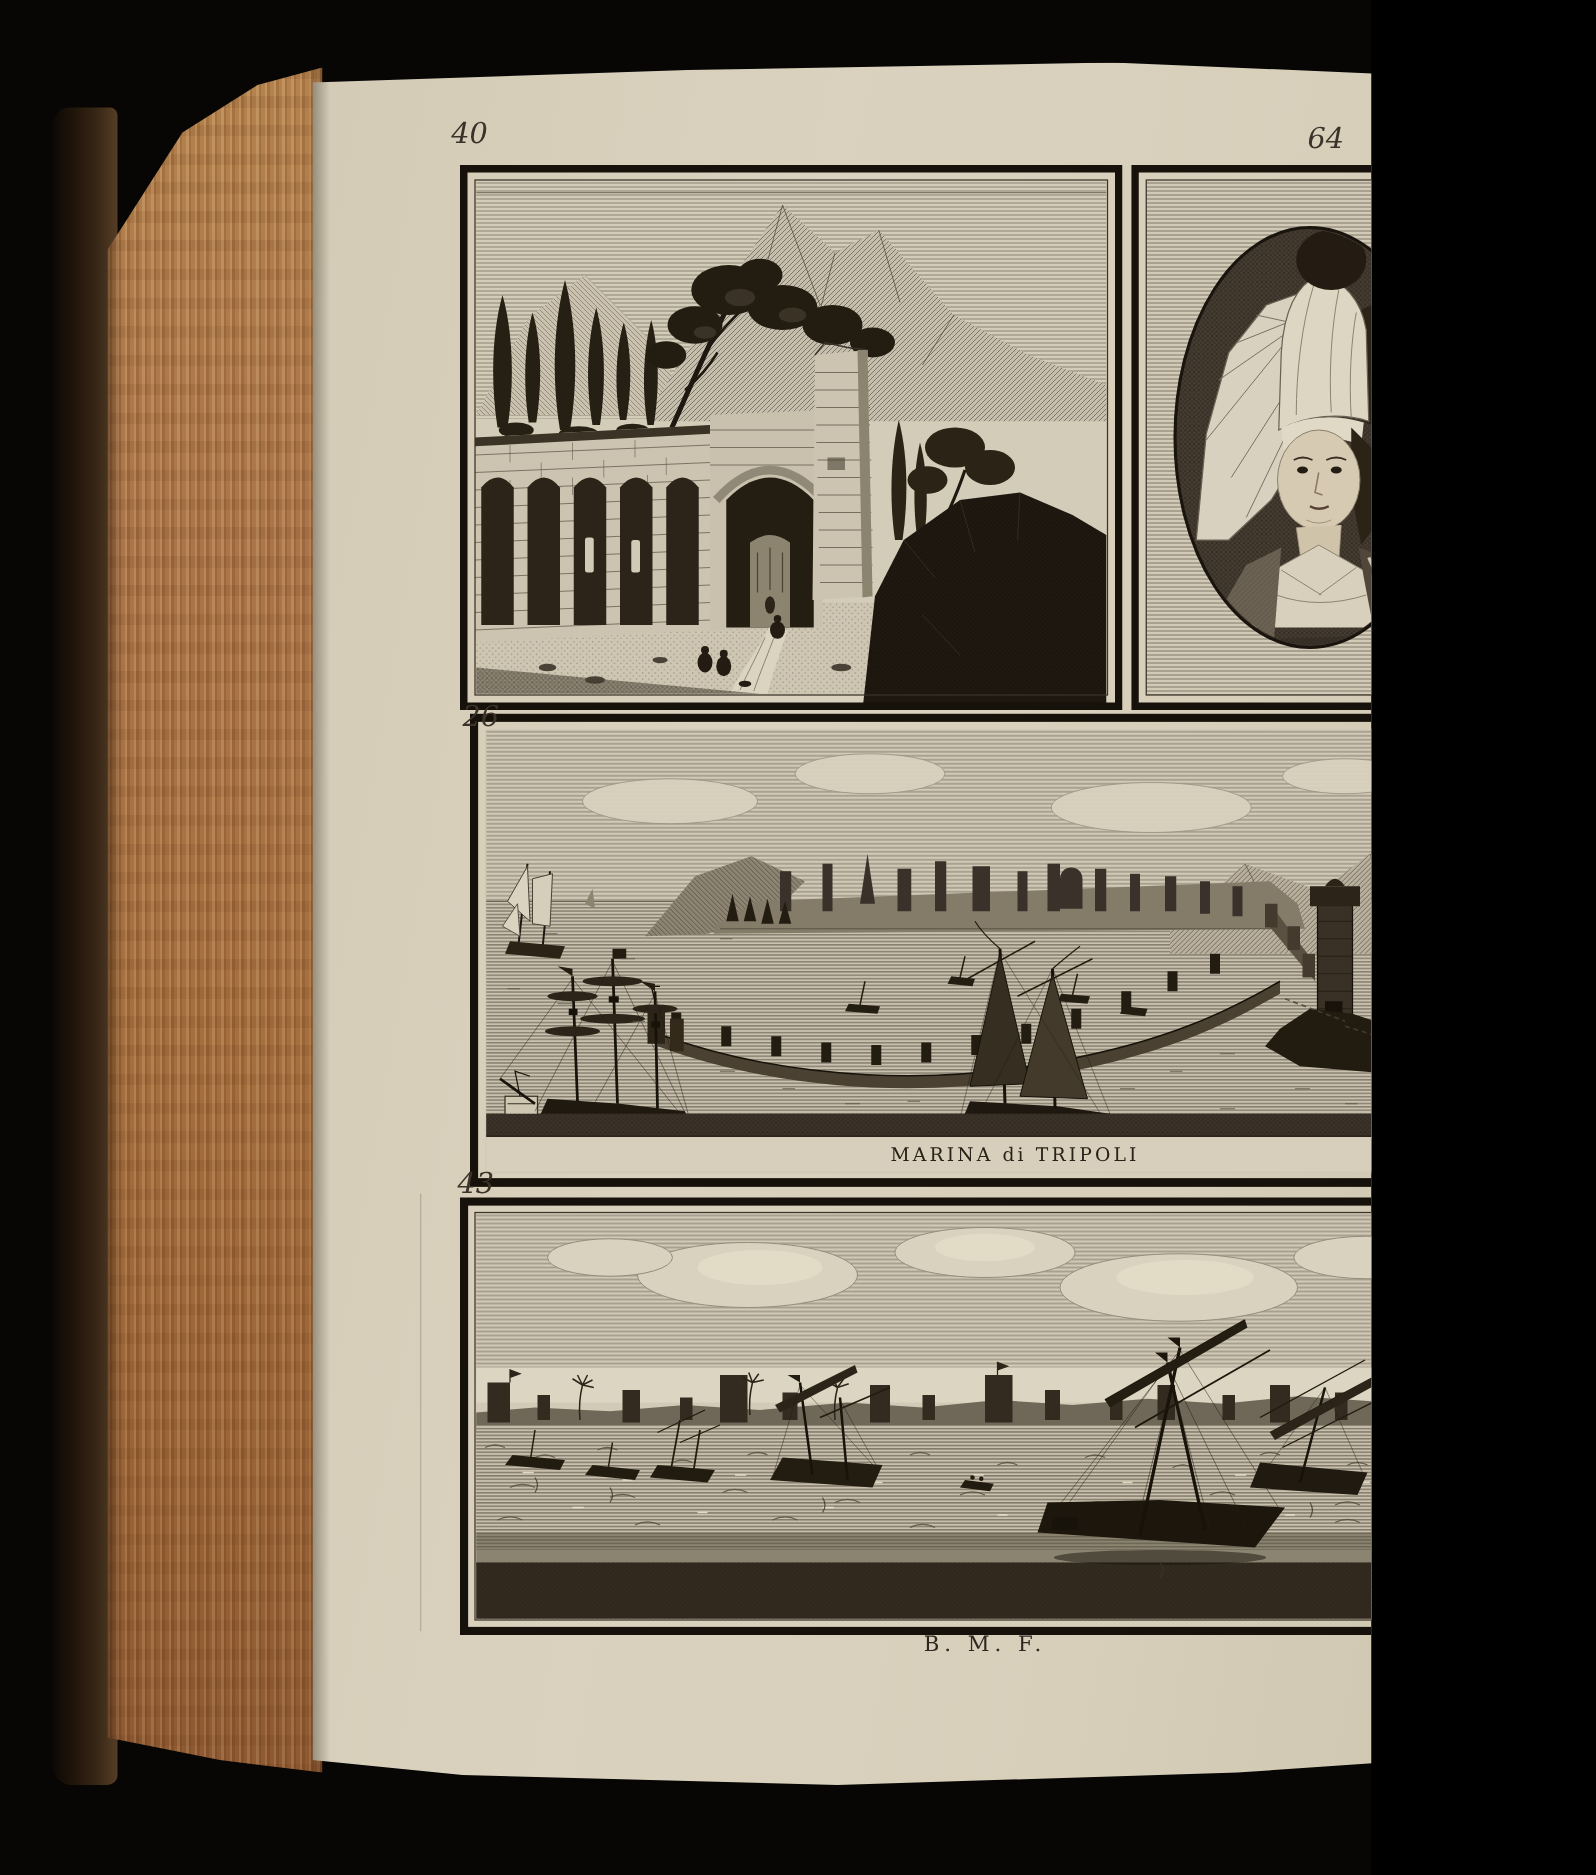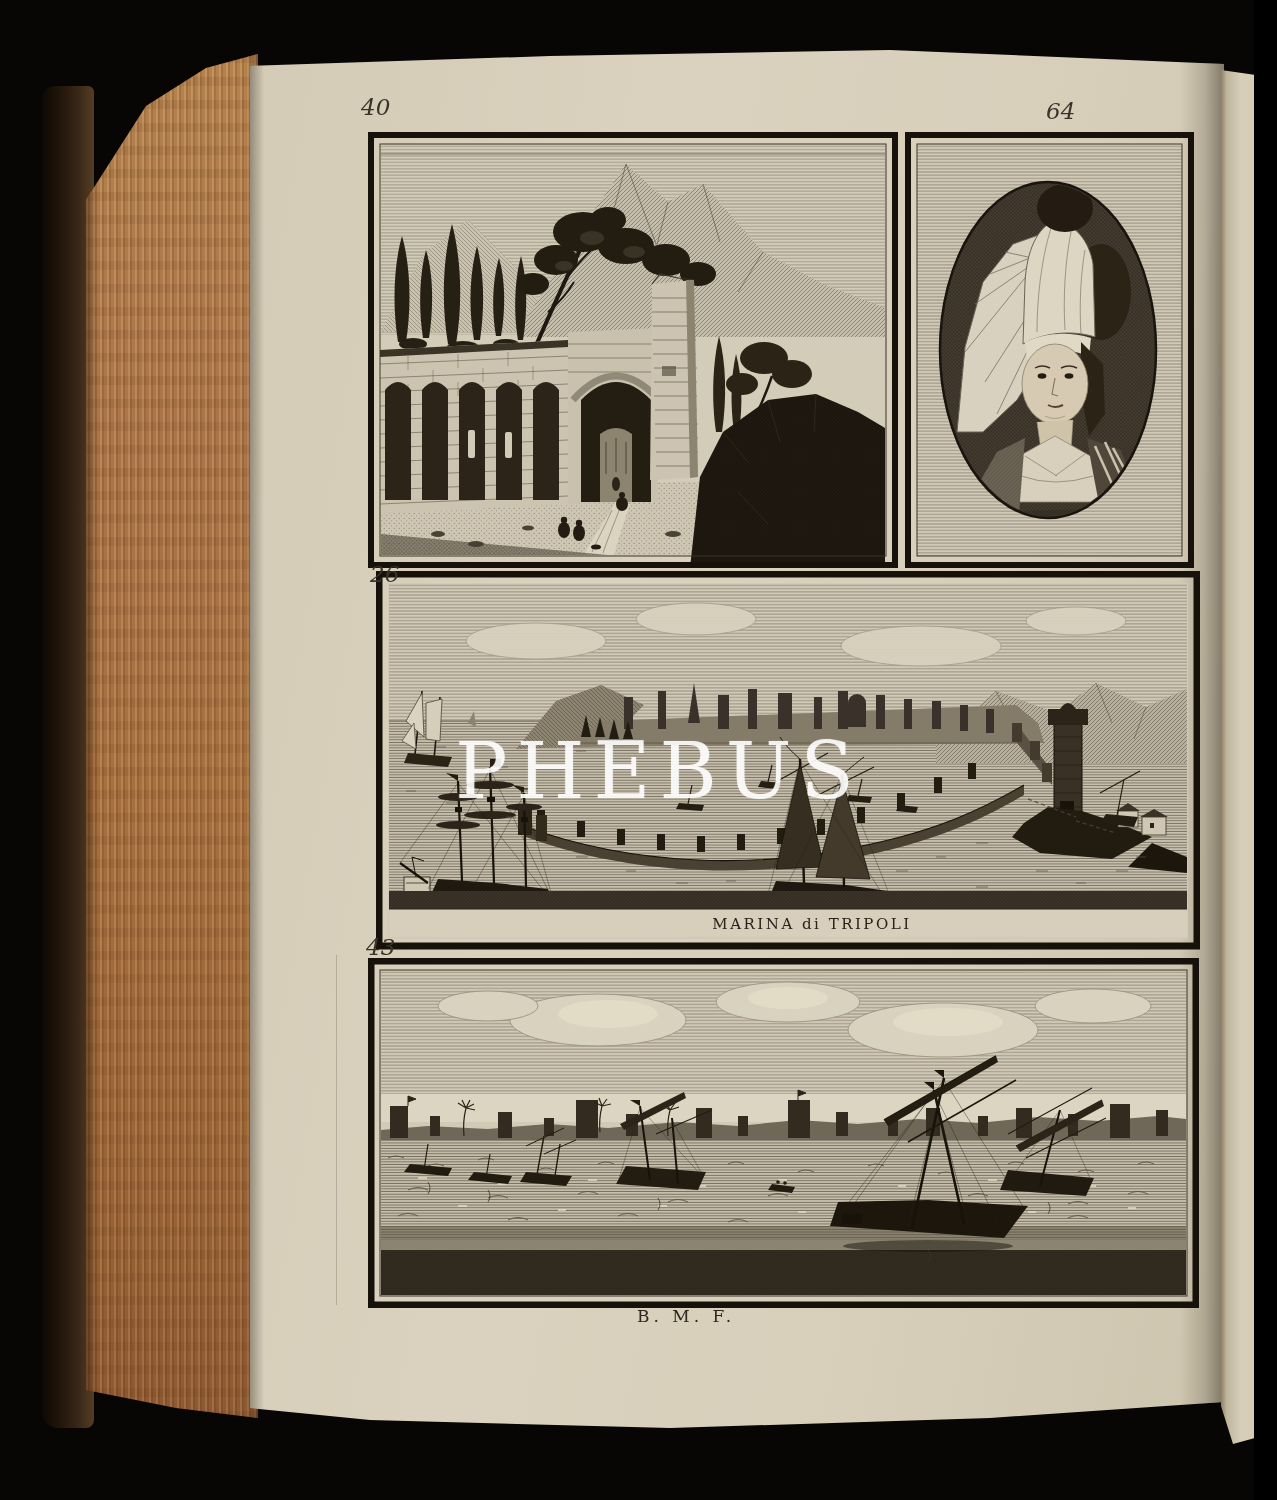--- a/index.html
+++ b/index.html
@@ -1,16 +1,16 @@
 <!DOCTYPE html>
 <html><head>
 <meta charset="utf-8">
 <style>
   html,body{margin:0;padding:0;background:#000;}
-  .canvas{position:relative;width:1254px;height:1500px;background:#070605;overflow:hidden;
+  .canvas{position:relative;width:1097px;height:1500px;background:#070605;overflow:hidden;
           font-family:"DejaVu Serif", serif;}
   
   .spine{position:absolute;left:42px;top:86px;width:52px;height:1342px;
          background:linear-gradient(90deg,#0d0805 0%,#1f1409 30%,#352515 65%,#4a3520 88%,#553d24 100%);
          border-radius:14px 6px 8px 16px;}
   .fore-edge{position:absolute;left:86px;top:46px;width:172px;height:1374px;
          background:
            linear-gradient(90deg, rgba(40,18,4,.45) 0%, rgba(0,0,0,0) 7%, rgba(0,0,0,0) 93%, rgba(60,30,10,.35) 100%),
            repeating-linear-gradient(90deg, rgba(255,226,180,.16) 0 2px, rgba(110,55,18,.22) 2px 4px, rgba(175,110,60,.10) 4px 7px),
            repeating-linear-gradient(0deg, rgba(92,46,14,.12) 0 9px, rgba(0,0,0,0) 9px 23px),
@@ -27,21 +27,21 @@
          background:linear-gradient(90deg,#8d7f66 0%,#bfb59c 10%,#d6ceb9 35%,#d3cbb6 100%);
          clip-path:polygon(0px 14px,56px 22px,56px 1376px,12px 1388px,0px 1350px);}
   
   .plate{position:absolute;}
   .plate svg{display:block;}
   .plate-num{position:absolute;font-style:italic;font-size:23px;color:#3b332a;z-index:4;
              font-family:"DejaVu Serif", serif;}
   .watermark{position:absolute;left:205px;top:676px;z-index:6;font-size:78px;font-weight:400;
              letter-spacing:9px;color:rgba(255,255,255,.88);font-family:"DejaVu Serif", serif;
              text-shadow:0 0 2px rgba(255,255,255,.25);pointer-events:none;}
-  .imprint{position:absolute;left:387px;top:1256px;width:200px;text-align:left;z-index:4;
+  .imprint{position:absolute;left:387px;top:1256px;width:200px;text-align:right;z-index:4;
            font-size:17px;letter-spacing:4px;color:#2e2720;font-family:"DejaVu Serif", serif;}
   .platemark{position:absolute;left:86px;top:905px;width:1px;height:350px;background:rgba(60,48,36,.22);}
 </style>
 </head>
 <body>
 
 <div class="canvas">
 
   <svg width="0" height="0" style="position:absolute">
     <defs>
@@ -491,17 +491,16 @@
           </g>
           <path d="M60,224 q4,6 0,12 M120,232 q4,6 0,12 M290,240 q4,6 0,12 M560,292 q5,6 0,12 M680,244 q4,6 0,12" stroke="#3c342a" stroke-width="1" fill="none" opacity=".8"></path>
         </g>
         <rect x="12" y="12" width="807" height="326" fill="none" stroke="#3a3328" stroke-width="1"></rect>
         <rect x="3" y="3" width="825" height="344" fill="none" stroke="#16110a" stroke-width="7"></rect>
       </svg>
     </div>
 
     <div class="imprint">B. M. F.</div>
 
-    <div class="watermark">PHEBUS</div>
   </div>
 
   <div class="next-page"></div>
 </div>
 
 </body></html>

